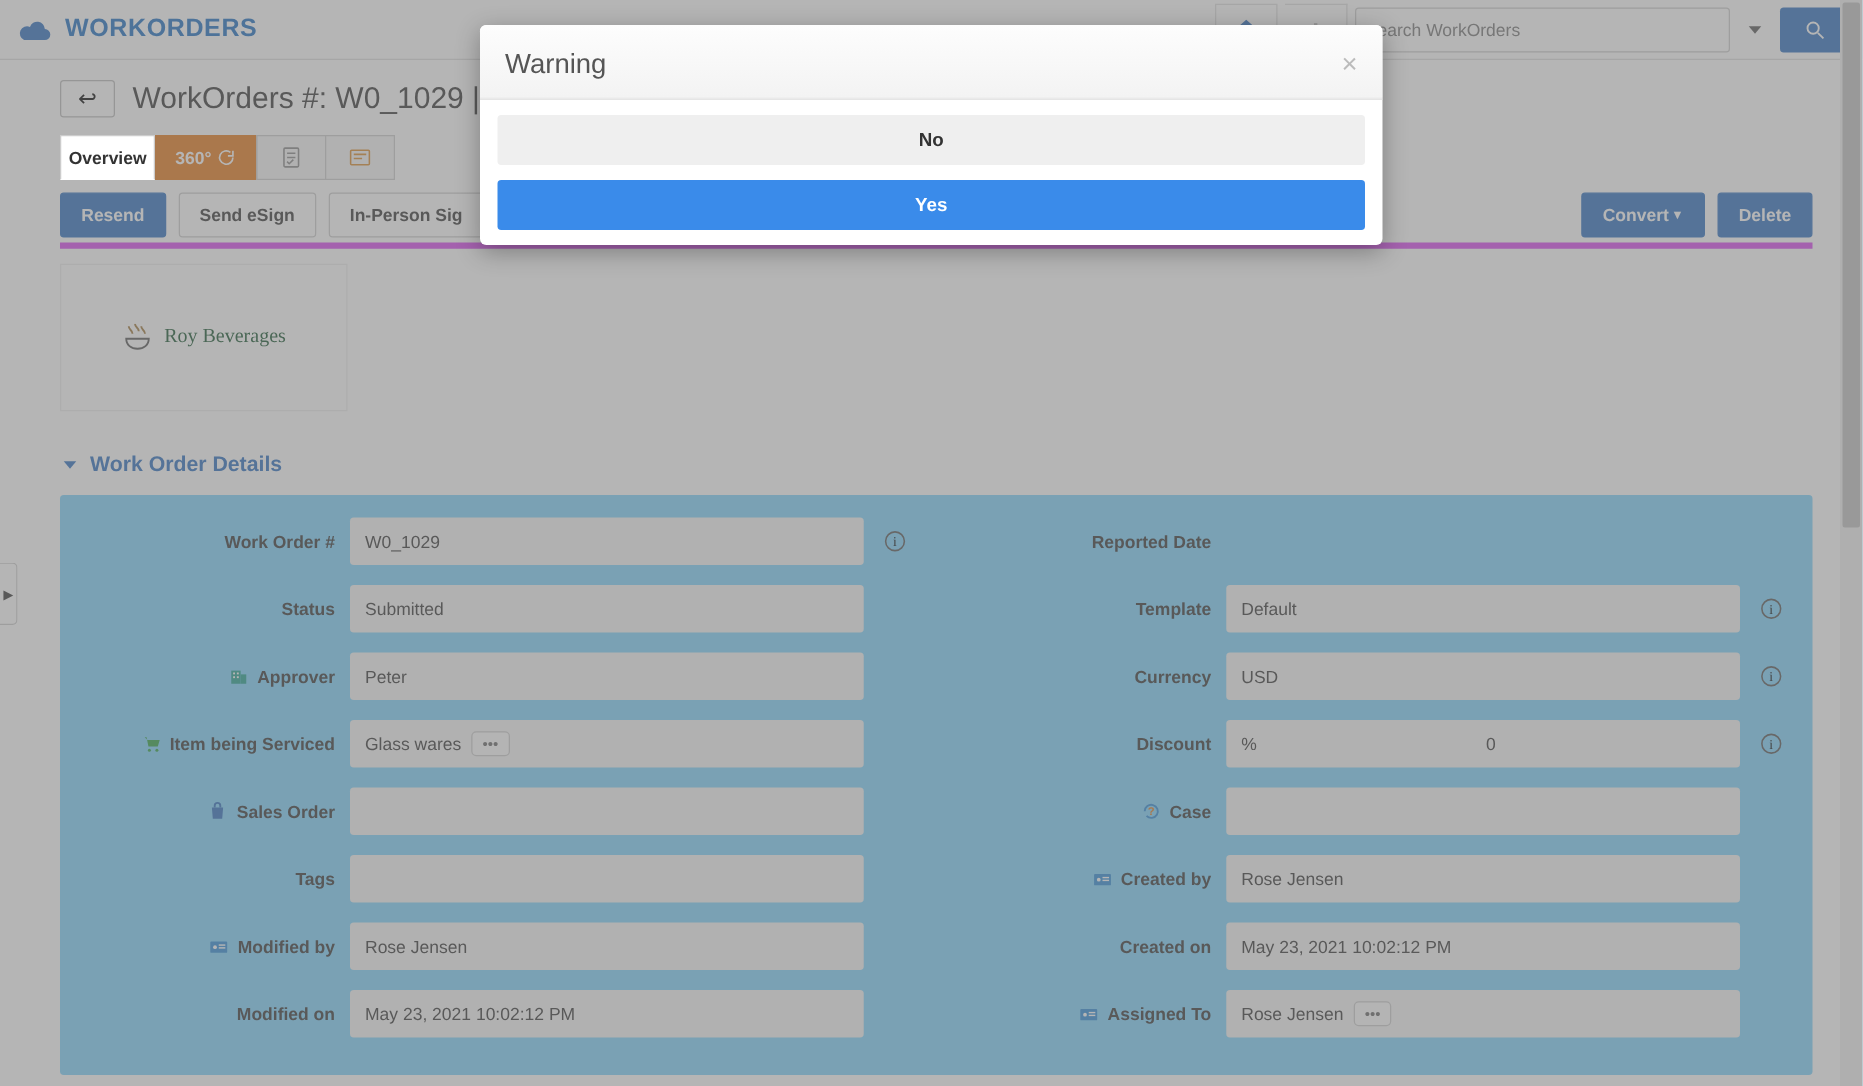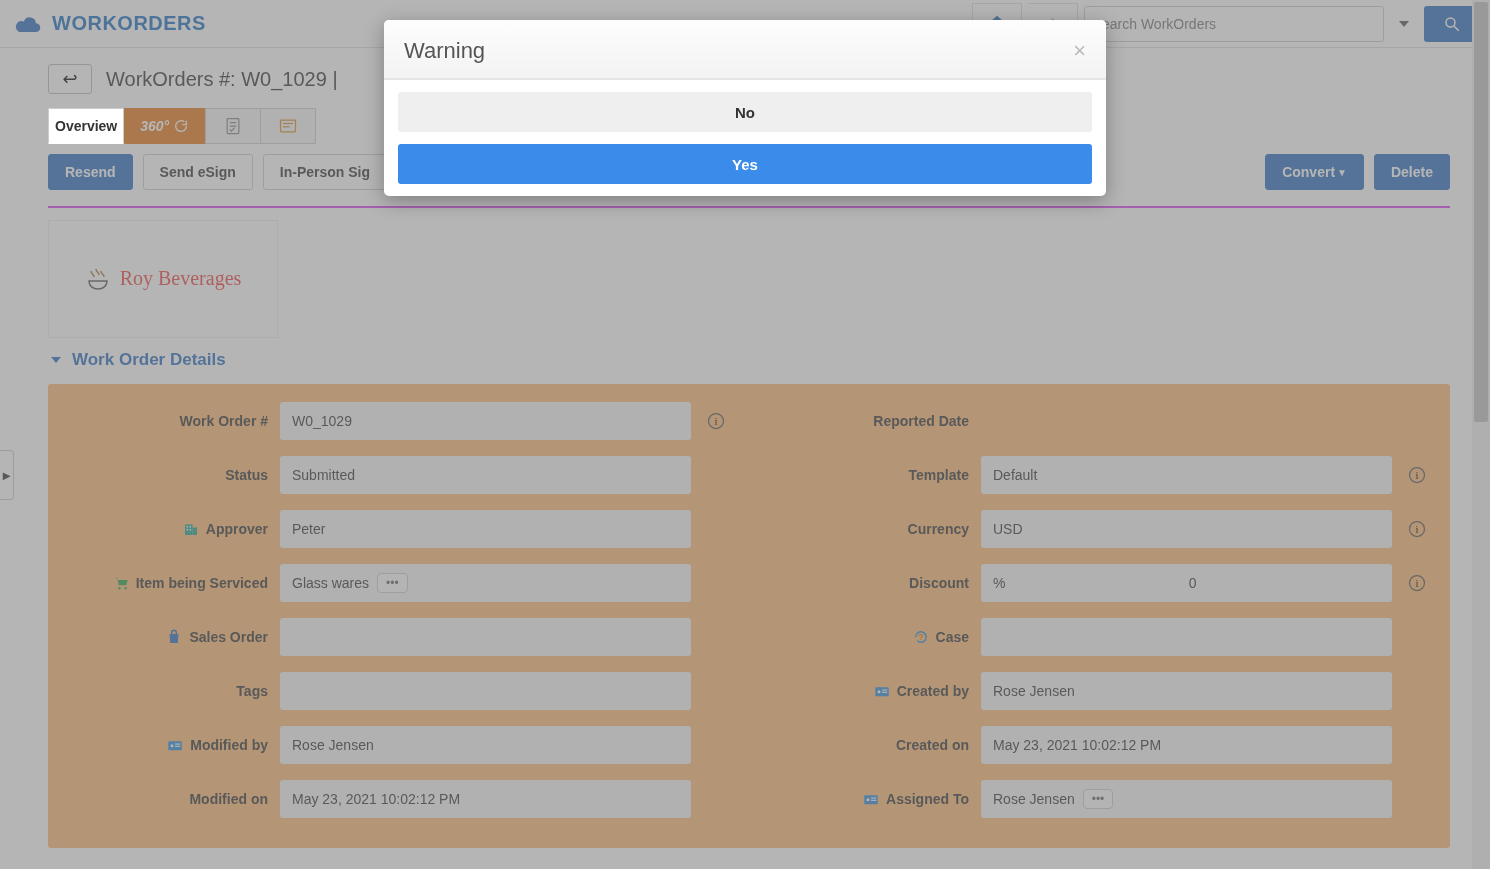--- a/index.html
+++ b/index.html
@@ -16,43 +16,43 @@
   .search-wrap { display: flex; align-items: center; gap: 6px; }
   .search-input { width: 300px; height: 36px; border: 1px solid #ccc; border-radius: 3px; padding: 0 10px; font-size: 14px; color: #555; }
   .search-caret { width: 28px; height: 36px; display:flex; align-items:center; justify-content:center; color:#555; }
   .search-btn { width: 56px; height: 36px; background: #2a6ebf; color: #fff; border: none; border-radius: 3px; display: flex; align-items: center; justify-content: center; }
   .search-btn svg { width: 18px; height: 18px; }
 
   
   .content { padding: 16px 40px 0 48px; }
   .title-row { display: flex; align-items: center; gap: 14px; margin-bottom: 14px; }
   .back-btn { width: 44px; height: 30px; border: 1px solid #bbb; border-radius: 3px; background: #fff; display:flex; align-items:center; justify-content:center; font-size: 18px;}
-  .page-title { font-size: 20px; font-weight: 400; color: #333; }
+  .page-title { font-size: 24px; font-weight: 400; color: #333; }
 
   .tabs-row { display: flex; align-items: stretch; gap: 0; border-bottom: 0; }
   .tab { height: 36px; padding: 0 6px; display: flex; align-items: center; border: 1px solid #ccc; background: #f7f7f7; font-size: 14px; font-weight: 600; color:#333; margin-right:-1px;}
   .tab.active { background: #fff; border-bottom: 1px solid #fff; position:relative; z-index:1;}
-  .tab.orange { background: #e77817; color: #fff; border-color: #e77817; padding: 0 16px; gap:4px;font-style:italic;}
+  .tab.orange { background: #e77817; color: #fff; border-color: #e77817; padding: 0 16px; gap:4px;}
   .tab.icon-tab { width: 56px; padding: 0; justify-content: center; }
   .tab.icon-tab svg { width: 20px; height: 20px; }
 
-  .toolbar { margin-top: 10px; display: flex; align-items: flex-end; gap: 10px; border-bottom: 2px solid #d946ef; padding-bottom: 16px;}
+  .toolbar { margin-top: 10px; display: flex; align-items: flex-end; gap: 10px; border-bottom: 5px solid #d946ef; padding-bottom: 4px;}
   .btn { height: 36px; padding: 0 16px; border: 1px solid #ccc; border-radius: 3px; background: #fff; font-weight: 600; font-size: 14px; color: #333; display:flex; align-items:center;}
   .btn.primary { background: #2a6ebf; color: #fff; border-color: #2a6ebf; }
   .toolbar-spacer { flex: 1; }
 
   .company-logo-block { margin-top: 12px; width: 230px; height: 118px; border: 1px solid #eee; display:flex; align-items:center; justify-content:center;}
-  .company-logo-block .fake-logo { font-family: cursive; color: #ef4444; font-size: 20px;}
-
-  .section-hdr { margin-top: 12px; display:flex; align-items:center; gap:8px; color:#2a6ebf; font-weight:700; font-size:17px;}
+  .company-logo-block .fake-logo { font-family: cursive; color: #14532d; font-size: 16px;}
+
+  .section-hdr { margin-top: 33px; display:flex; align-items:center; gap:8px; color:#2a6ebf; font-weight:700; font-size:17px;}
   .section-hdr .caret { transform: rotate(0deg); }
 
   .details-grid {
     margin-top: 14px;
-    background: #fdba74;
+    background: #7dd3fc;
     padding: 18px 20px 30px 20px;
     display: grid;
     grid-template-columns: 1fr 1fr;
     column-gap: 40px;
     row-gap: 16px;
     border-radius: 3px;
   }
   .field-row { display: flex; align-items: center; gap: 12px; }
   .field-label { width: 200px; text-align: right; font-weight: 700; color: #333; font-size: 14px; display:flex; justify-content:flex-end; align-items:center; gap:6px;}
   .field-label svg { width: 18px; height: 18px; flex-shrink:0;}

